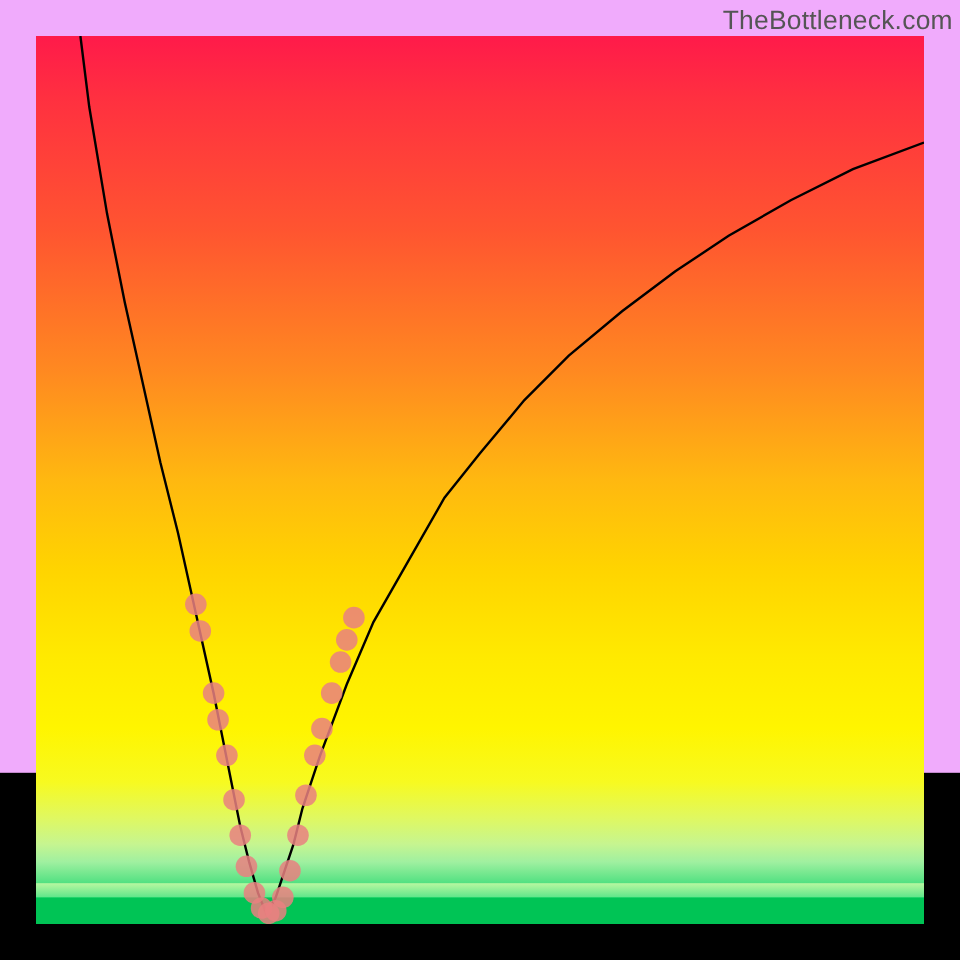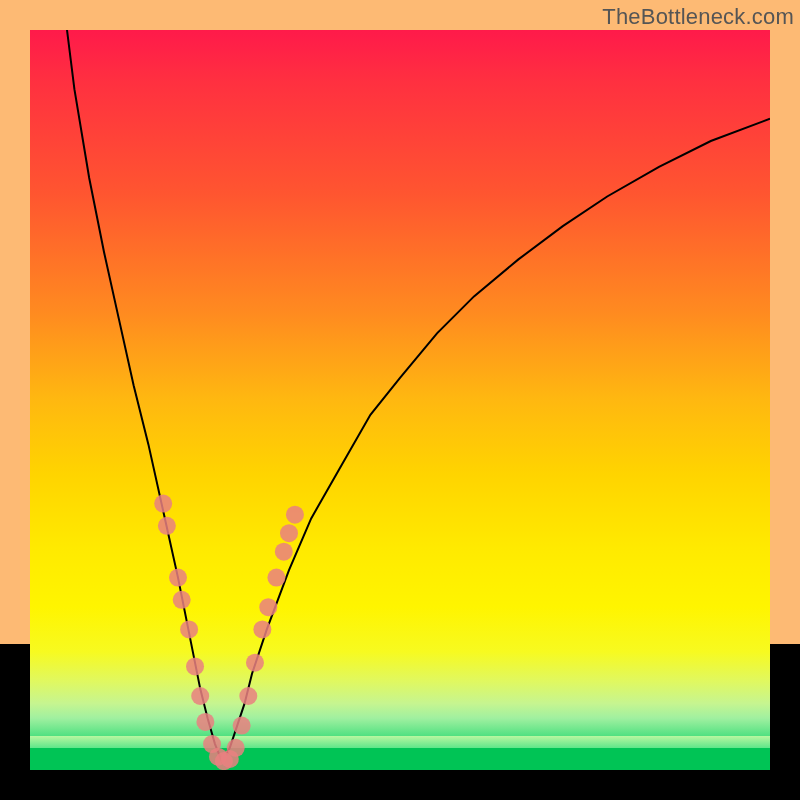--- a/index.html
+++ b/index.html
@@ -10,21 +10,21 @@
     overflow: hidden;
     background: #000;
     font-family: Arial, Helvetica, sans-serif;
   }
   .frame {
     position: absolute;
     left: 0;
     top: 0;
     width: 800px;
     height: 644px;
-    background: #fdba74;
+    background: #f0abfc;
   }
   .plot-area {
     position: absolute;
     left: 30px;
     top: 30px;
     width: 740px;
     height: 740px;
     overflow: hidden;
   }
   .gradient-bg {

